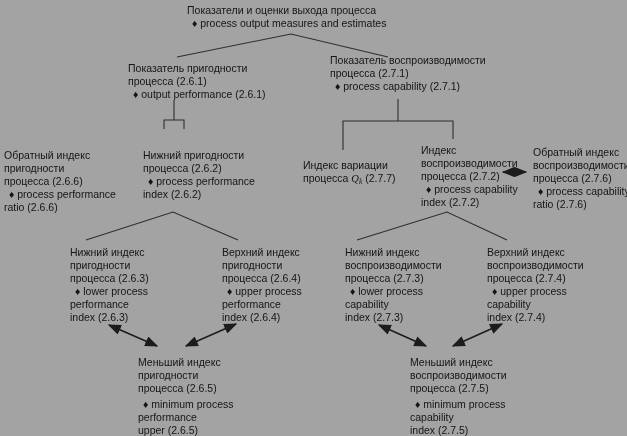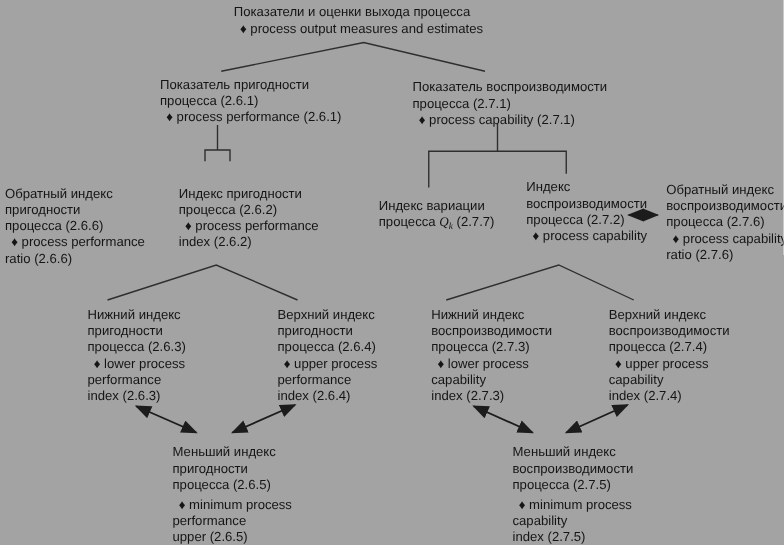--- a/index.html
+++ b/index.html
@@ -50,54 +50,55 @@
   </svg>
 
   <div class="node" style="left:187px; top:4px">
     <div class="ln">Показатели и оценки выхода процесса</div>
     <div class="ln b">♦ process output measures and estimates</div>
   </div>
 
   <div class="node" style="left:128px; top:62px">
     <div class="ln">Показатель пригодности</div>
     <div class="ln">процесса (2.6.1)</div>
-    <div class="ln b">♦ process performance (2.6.1)</div>
+    <div class="ln b">♦ output performance (2.6.1)</div>
   </div>
 
-  <div class="node" style="left:330px; top:64px">
+  <div class="node" style="left:330px; top:54px">
     <div class="ln">Показатель воспроизводимости</div>
     <div class="ln">процесса (2.7.1)</div>
     <div class="ln b">♦ process capability (2.7.1)</div>
   </div>
 
   <div class="node" style="left:4px; top:149px">
     <div class="ln">Обратный индекс</div>
     <div class="ln">пригодности</div>
     <div class="ln">процесса (2.6.6)</div>
     <div class="ln b">♦ process performance</div>
     <div class="ln">ratio (2.6.6)</div>
   </div>
 
   <div class="node" style="left:143px; top:149px">
-    <div class="ln">Индекс пригодности</div>
+    <div class="ln">Нижний пригодности</div>
     <div class="ln">процесса (2.6.2)</div>
     <div class="ln b">♦ process performance</div>
     <div class="ln">index (2.6.2)</div>
   </div>
 
   <div class="node" style="left:303px; top:159px">
     <div class="ln">Индекс вариации</div>
     <div class="ln"><span>процесса </span><span class="qi"><span>Q</span><sub>k</sub></span><span> (2.7.7)</span></div>
   </div>
 
   <div class="node" style="left:421px; top:144px">
     <div class="ln">Индекс</div>
     <div class="ln">воспроизводимости</div>
     <div class="ln">процесса (2.7.2)</div>
     <div class="ln b">♦ process capability</div>
+    <div class="ln">index (2.7.2)</div>
   </div>
 
   <div class="node" style="left:533px; top:146px">
     <div class="ln">Обратный индекс</div>
     <div class="ln">воспроизводимости</div>
     <div class="ln">процесса (2.7.6)</div>
     <div class="ln b">♦ process capability</div>
     <div class="ln">ratio (2.7.6)</div>
   </div>
 

